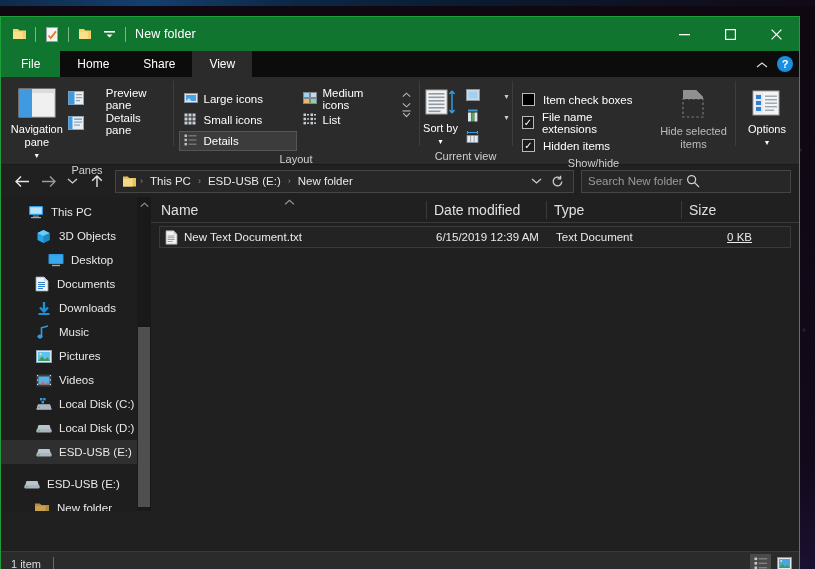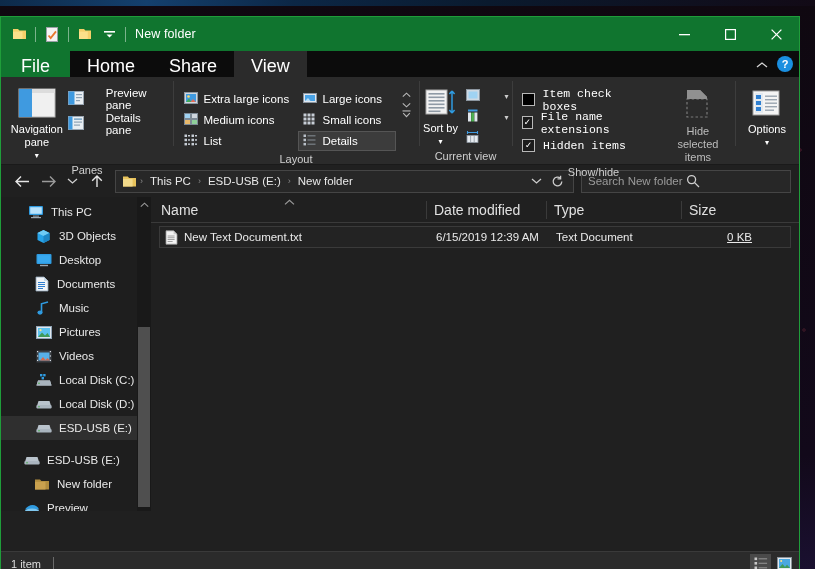--- a/index.html
+++ b/index.html
@@ -55,22 +55,22 @@
   .wbtn {
     width: 46px; height: 34px; display: flex; align-items: center; justify-content: center;
     color: #fff;
   }
   
   .tabrow {
     height: 26px; flex: 0 0 26px; background: #0c0c0c;
     display: flex; align-items: stretch; position: relative;
   }
   .tab {
-    padding: 0 17px; display: flex; align-items: flex-end;
-    color: #fff; font-size: 18px;
+    padding: 0 17px; display: flex; align-items: center;
+    color: #fff; font-size: 12px;
   }
   .tab.file { background: #10752f; padding: 0 20px; }
   .tab.active { background: #2b2b2b; }
   .tabright { position: absolute; right: 6px; top: 0; height: 26px; display: flex; align-items: center; gap: 9px; }
   .helpbtn {
     width: 16px; height: 16px; border-radius: 50%;
     background: #1a8fe0; color: #fff; font-size: 11px; font-weight: bold;
     display: flex; align-items: center; justify-content: center; line-height: 1;
   }
   
@@ -108,21 +108,21 @@
     display: flex; align-items: center; gap: 6px; color: #fff; font-size: 11.5px;
     padding: 0 4px; height: 20px; border: 1px solid transparent;
   }
   .layoutopt.selected { background: #3c3c3c; border-color: #555; }
   .layoutscroll {
     display: flex; flex-direction: column; justify-content: space-between;
     padding: 6px 0 6px 0; margin-left: 4px; width: 14px; align-items: center;
     color: #b9b9b9; font-size: 9px;
   }
   .checkcol { display: flex; flex-direction: column; gap: 4px; padding-top: 6px; }
-  .checkrow { display: flex; align-items: center; gap: 8px; color: #fff; font-size: 11.5px; height: 19px; font-family: Liberation Mono, monospace; }
+  .checkrow { display: flex; align-items: center; gap: 8px; color: #fff; font-size: 11.5px; height: 19px; }
   .cbox {
     width: 13px; height: 13px; border: 1px solid #b8b8b8; background: #1b1b1b;
     display: flex; align-items: center; justify-content: center;
     font-size: 10px; color: #fff; line-height: 1;
   }
   .cbox.filled { background: #000; }
   
   .addrbar {
     height: 32px; flex: 0 0 32px; background: #202020;
     display: flex; align-items: center; padding: 0 8px; gap: 2px;
@@ -327,32 +327,20 @@
           </div>
         </div>
       </div>
 
       <div class="glabel">Panes</div>
     </div>
 
     <div class="group" style="width:246px;">
       <div class="gbody" style="align-items:flex-start;">
         <div class="layoutgrid">
-          <div class="layoutopt">
-            <span>
-              <svg width="14" height="12" viewBox="0 0 14 12">
-                <rect x="0.5" y="0.5" width="13" height="11" fill="#cfd6de" stroke="#8c96a0"></rect>
-                <rect x="2" y="2" width="10" height="8" fill="#3f9ae0"></rect>
-                <circle cx="4.5" cy="4.5" r="1.3" fill="#ffd966"></circle>
-                <path d="M2 10l3-3.5L7.5 10z" fill="#3faa5a"></path>
-                <path d="M6.5 10l2.5-3 3 3z" fill="#e06c5a"></path>
-              </svg>
-            </span>
-            <span>Extra large icons</span>
-          </div>
           <div class="layoutopt">
             <span>
               <svg width="14" height="12" viewBox="0 0 14 12">
                 <rect x="0.5" y="1.5" width="13" height="9" fill="#dfe6ee" stroke="#8c96a0"></rect>
                 <rect x="2" y="3" width="10" height="6" fill="#49a3e6"></rect>
                 <path d="M2 9l3-3 2.5 3z" fill="#b9dff7"></path>
               </svg>
             </span>
             <span>Large icons</span>
           </div>
@@ -641,21 +629,21 @@
         <span class="nicon">
           <svg width="15" height="15" viewBox="0 0 15 15">
             <path d="M7.5 1l6 3v7l-6 3-6-3V4z" fill="#27a3e8"></path>
             <path d="M7.5 1l6 3-6 3-6-3z" fill="#6ecbf5"></path>
             <path d="M7.5 7v7l6-3V4z" fill="#1d86c4"></path>
           </svg>
         </span>
         <span>3D Objects</span>
       </div>
 
-      <div class="navitem" style="padding-left:34px;">
+      <div class="navitem" style="padding-left:46px;">
         <span class="nicon">
           <svg width="16" height="14" viewBox="0 0 16 14">
             <rect x="0.5" y="1" width="15" height="10" rx="1" fill="#2f9be0"></rect>
             <rect x="1.7" y="2.2" width="12.6" height="7.6" fill="#39a9ef"></rect>
             <rect x="4" y="11.8" width="8" height="1.4" fill="#9aa6b0"></rect>
           </svg>
         </span>
         <span>Desktop</span>
       </div>
 
@@ -668,20 +656,29 @@
               <rect x="3" y="6" width="7" height="1"></rect>
                 <rect x="3" y="8" width="7" height="1"></rect>
               <rect x="3" y="10" width="7" height="1"></rect>
                 <rect x="3" y="12" width="5" height="1"></rect>
             </g>
           </svg>
         </span>
         <span>Documents</span>
       </div>
 
+      <div class="navitem" style="padding-left:34px;">
+        <span class="nicon">
+          <svg width="14" height="15" viewBox="0 0 14 15">
+            <path d="M7 1v8M3 6.5L7 10.5l4-4" stroke="#1f8fd8" stroke-width="2.4" fill="none"></path>
+            <rect x="1.5" y="12" width="11" height="2" fill="#1f8fd8"></rect>
+          </svg>
+        </span>
+        <span>Downloads</span>
+      </div>
 
       <div class="navitem" style="padding-left:34px;">
         <span class="nicon">
           <svg width="13" height="15" viewBox="0 0 13 15">
             <path d="M11 1L4.5 2.8v8.1" stroke="#2f9be0" stroke-width="1.6" fill="none"></path>
             <ellipse cx="3" cy="11.6" rx="2.6" ry="2.1" fill="#2f9be0"></ellipse>
           </svg>
         </span>
         <span>Music</span>
       </div>

